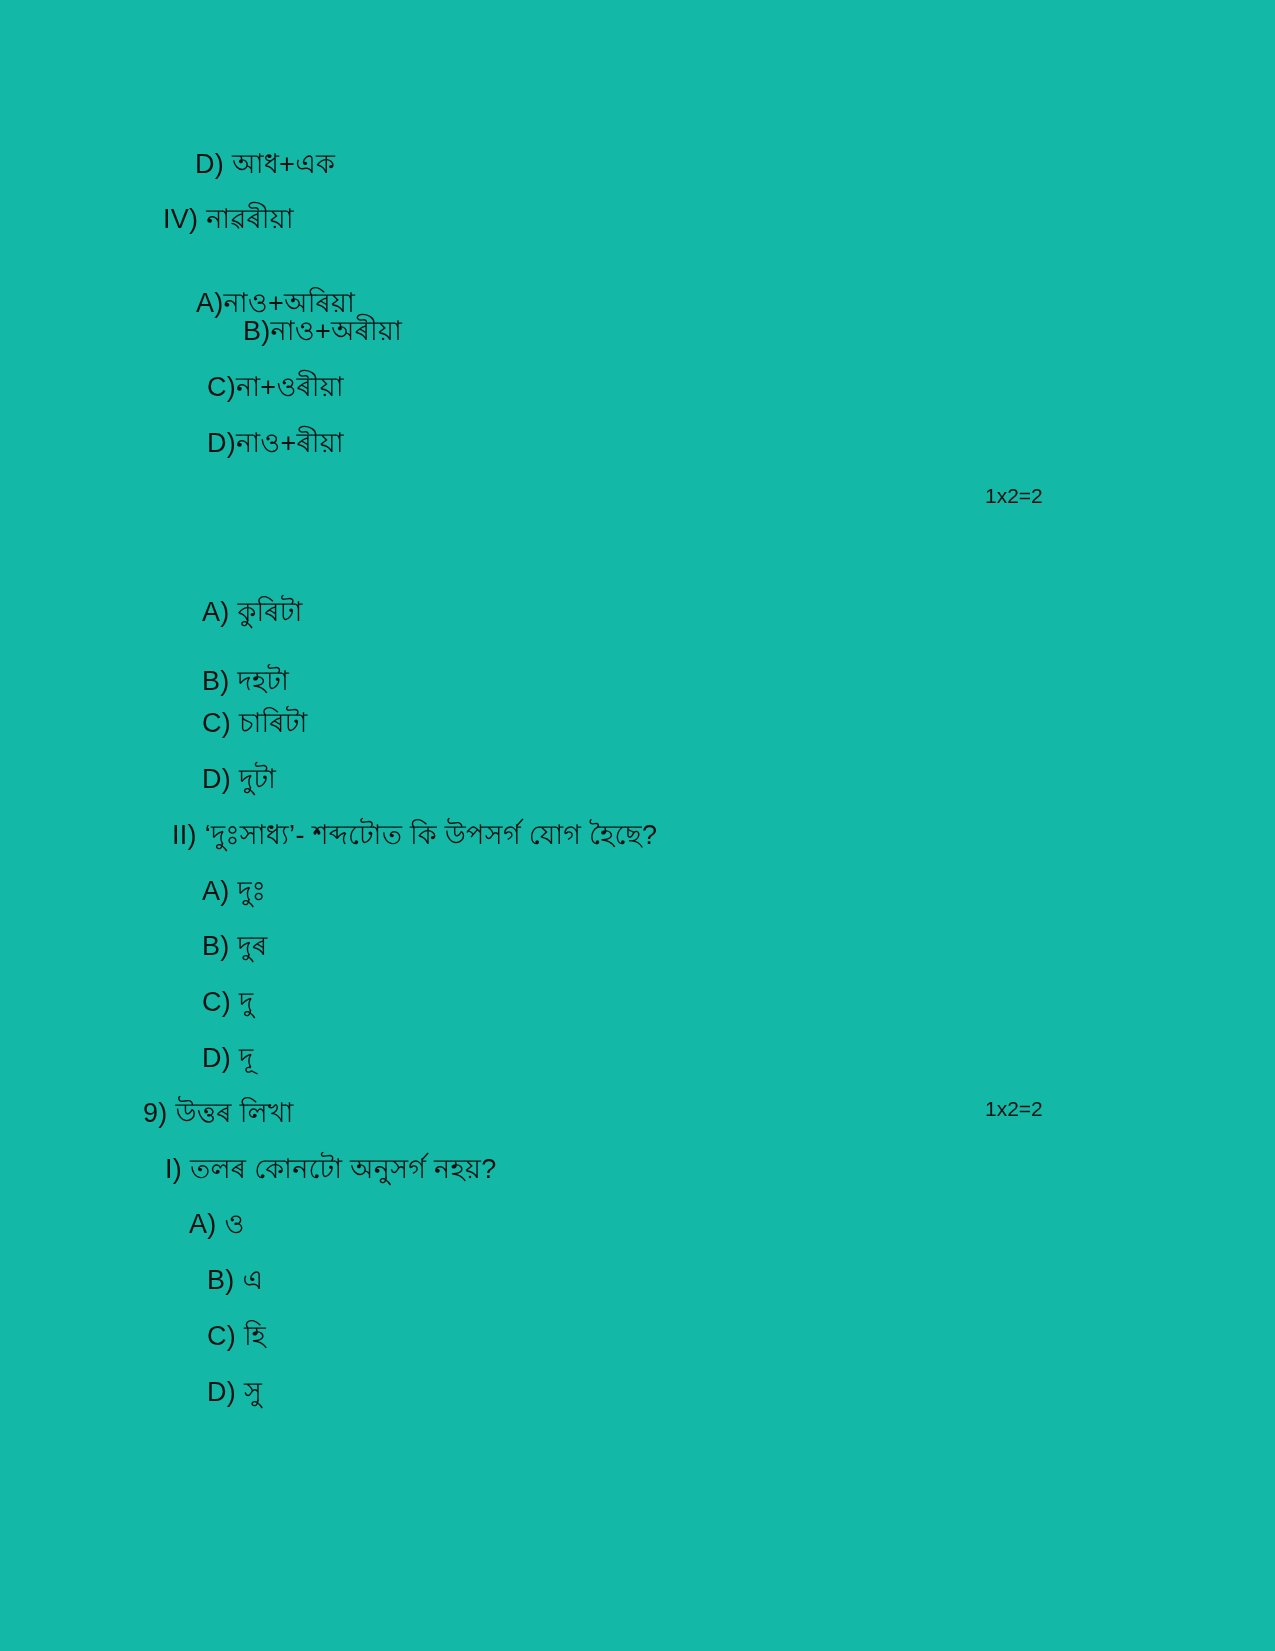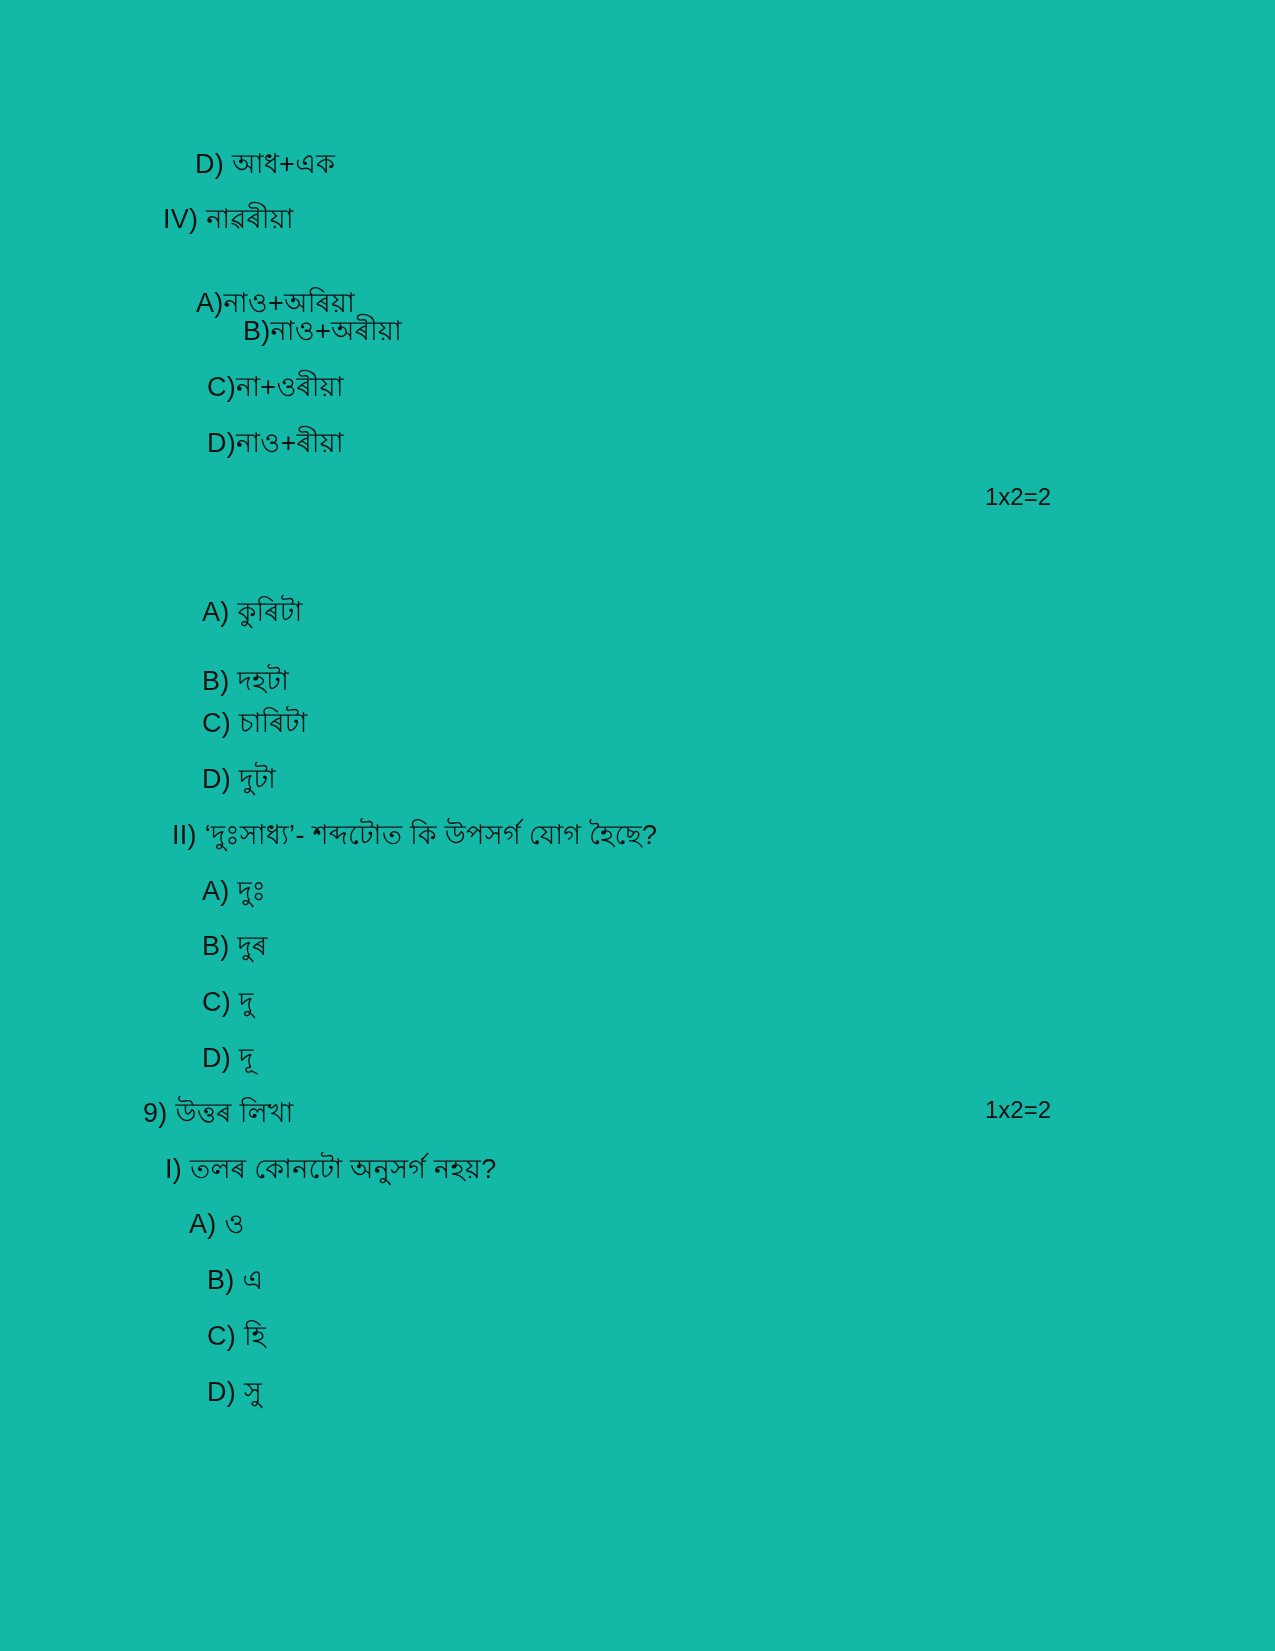--- a/index.html
+++ b/index.html
@@ -18,21 +18,21 @@
   }
   .line {
     position: absolute;
     font-size: 27px;
     line-height: 1.2;
     white-space: pre;
     letter-spacing: 0.3px;
   }
   .marks {
     position: absolute;
-    font-size: 24px;
+    font-size: 21px;
     line-height: 1.2;
     white-space: pre;
     text-align: center;
   }
 </style>
 </head>
 <body>
 
 <div class="page">
 

